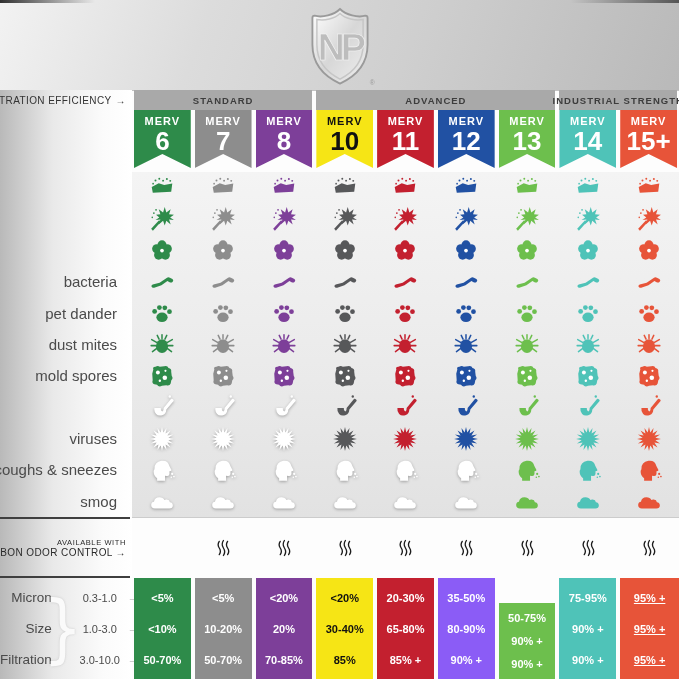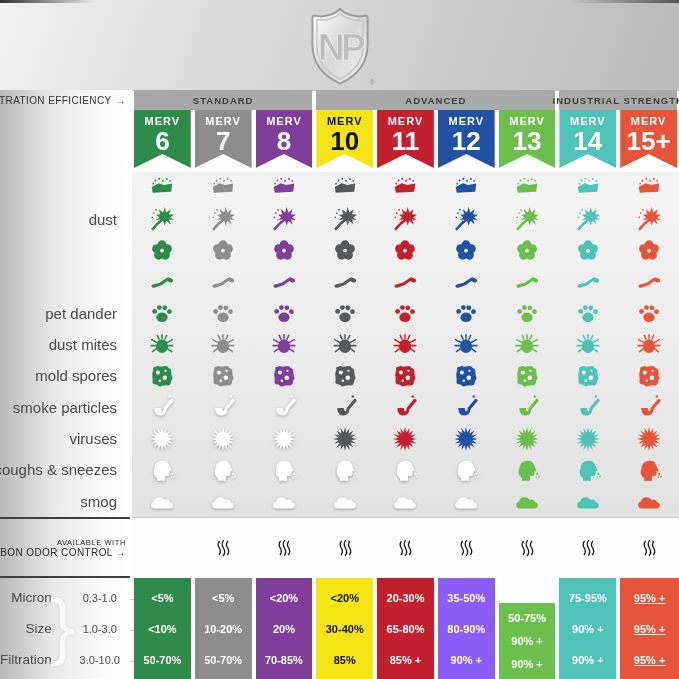--- a/index.html
+++ b/index.html
@@ -288,21 +288,20 @@
       <div class="icon-cell" style="grid-area: 1 / 9; color: rgb(79, 195, 184);">
         <svg class="icon" viewBox="0 0 24 24">
           <use href="#i-lint"></use>
         </svg>
       </div>
       <div class="icon-cell" style="grid-area: 1 / 10; color: rgb(231, 84, 57);">
         <svg class="icon" viewBox="0 0 24 24">
           <use href="#i-lint"></use>
         </svg>
       </div>
-      <div class="row-label" style="grid-row: 2;">dust</div>
       <div class="icon-cell" style="grid-area: 2 / 2; color: rgb(46, 139, 74);">
         <svg class="icon" viewBox="0 0 24 24">
           <use href="#i-dust"></use>
         </svg>
       </div>
       <div class="icon-cell" style="grid-area: 2 / 3; color: rgb(141, 141, 141);">
         <svg class="icon" viewBox="0 0 24 24">
           <use href="#i-dust"></use>
         </svg>
       </div>
@@ -379,20 +378,21 @@
       <div class="icon-cell" style="grid-area: 3 / 9; color: rgb(79, 195, 184);">
         <svg class="icon" viewBox="0 0 24 24">
           <use href="#i-pollen"></use>
         </svg>
       </div>
       <div class="icon-cell" style="grid-area: 3 / 10; color: rgb(231, 84, 57);">
         <svg class="icon" viewBox="0 0 24 24">
           <use href="#i-pollen"></use>
         </svg>
       </div>
+      <div class="row-label" style="grid-row: 4;">bacteria</div>
       <div class="icon-cell" style="grid-area: 4 / 2; color: rgb(46, 139, 74);">
         <svg class="icon" viewBox="0 0 24 24">
           <use href="#i-bacteria"></use>
         </svg>
       </div>
       <div class="icon-cell" style="grid-area: 4 / 3; color: rgb(141, 141, 141);">
         <svg class="icon" viewBox="0 0 24 24">
           <use href="#i-bacteria"></use>
         </svg>
       </div>
@@ -562,21 +562,20 @@
       <div class="icon-cell" style="grid-area: 7 / 9; color: rgb(79, 195, 184);">
         <svg class="icon" viewBox="0 0 24 24">
           <use href="#i-mold"></use>
         </svg>
       </div>
       <div class="icon-cell" style="grid-area: 7 / 10; color: rgb(231, 84, 57);">
         <svg class="icon" viewBox="0 0 24 24">
           <use href="#i-mold"></use>
         </svg>
       </div>
-      <div class="row-label" style="grid-row: 8;">smoke particles</div>
       <div class="icon-cell ghost" style="grid-area: 8 / 2; color: rgb(255, 255, 255);">
         <svg class="icon" viewBox="0 0 24 24">
           <use href="#i-pipe"></use>
         </svg>
       </div>
       <div class="icon-cell ghost" style="grid-area: 8 / 3; color: rgb(255, 255, 255);">
         <svg class="icon" viewBox="0 0 24 24">
           <use href="#i-pipe"></use>
         </svg>
       </div>

